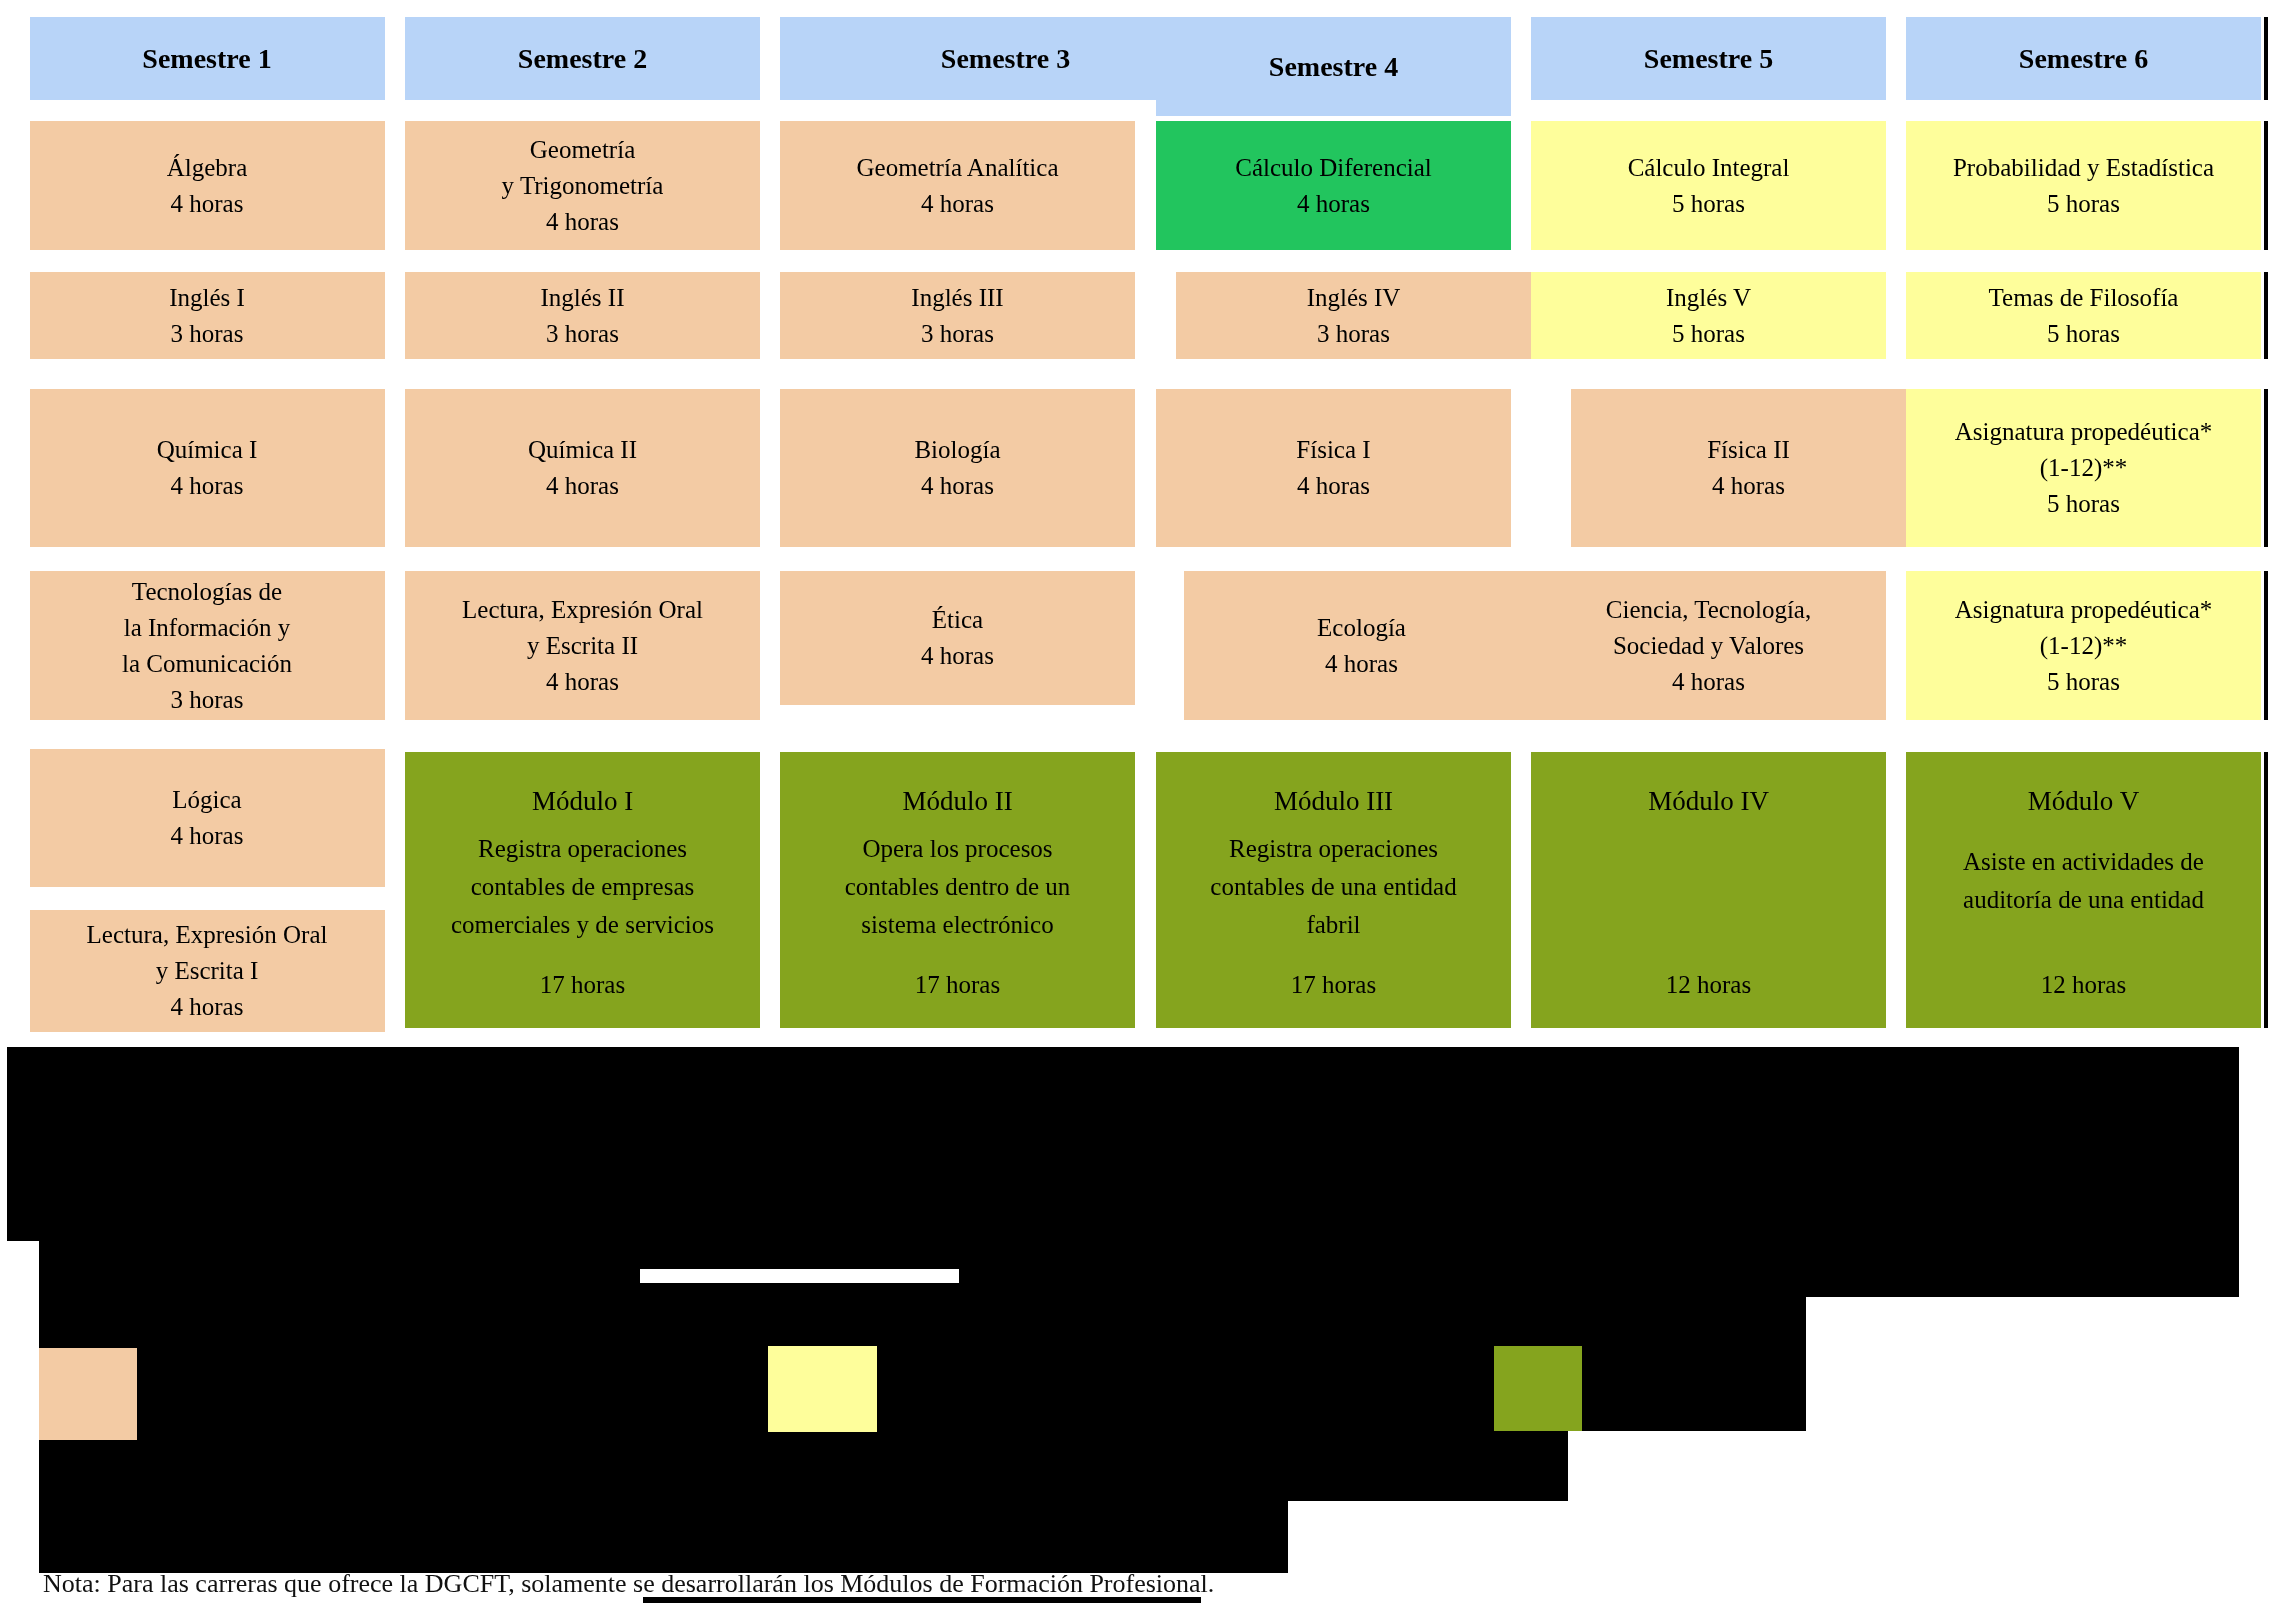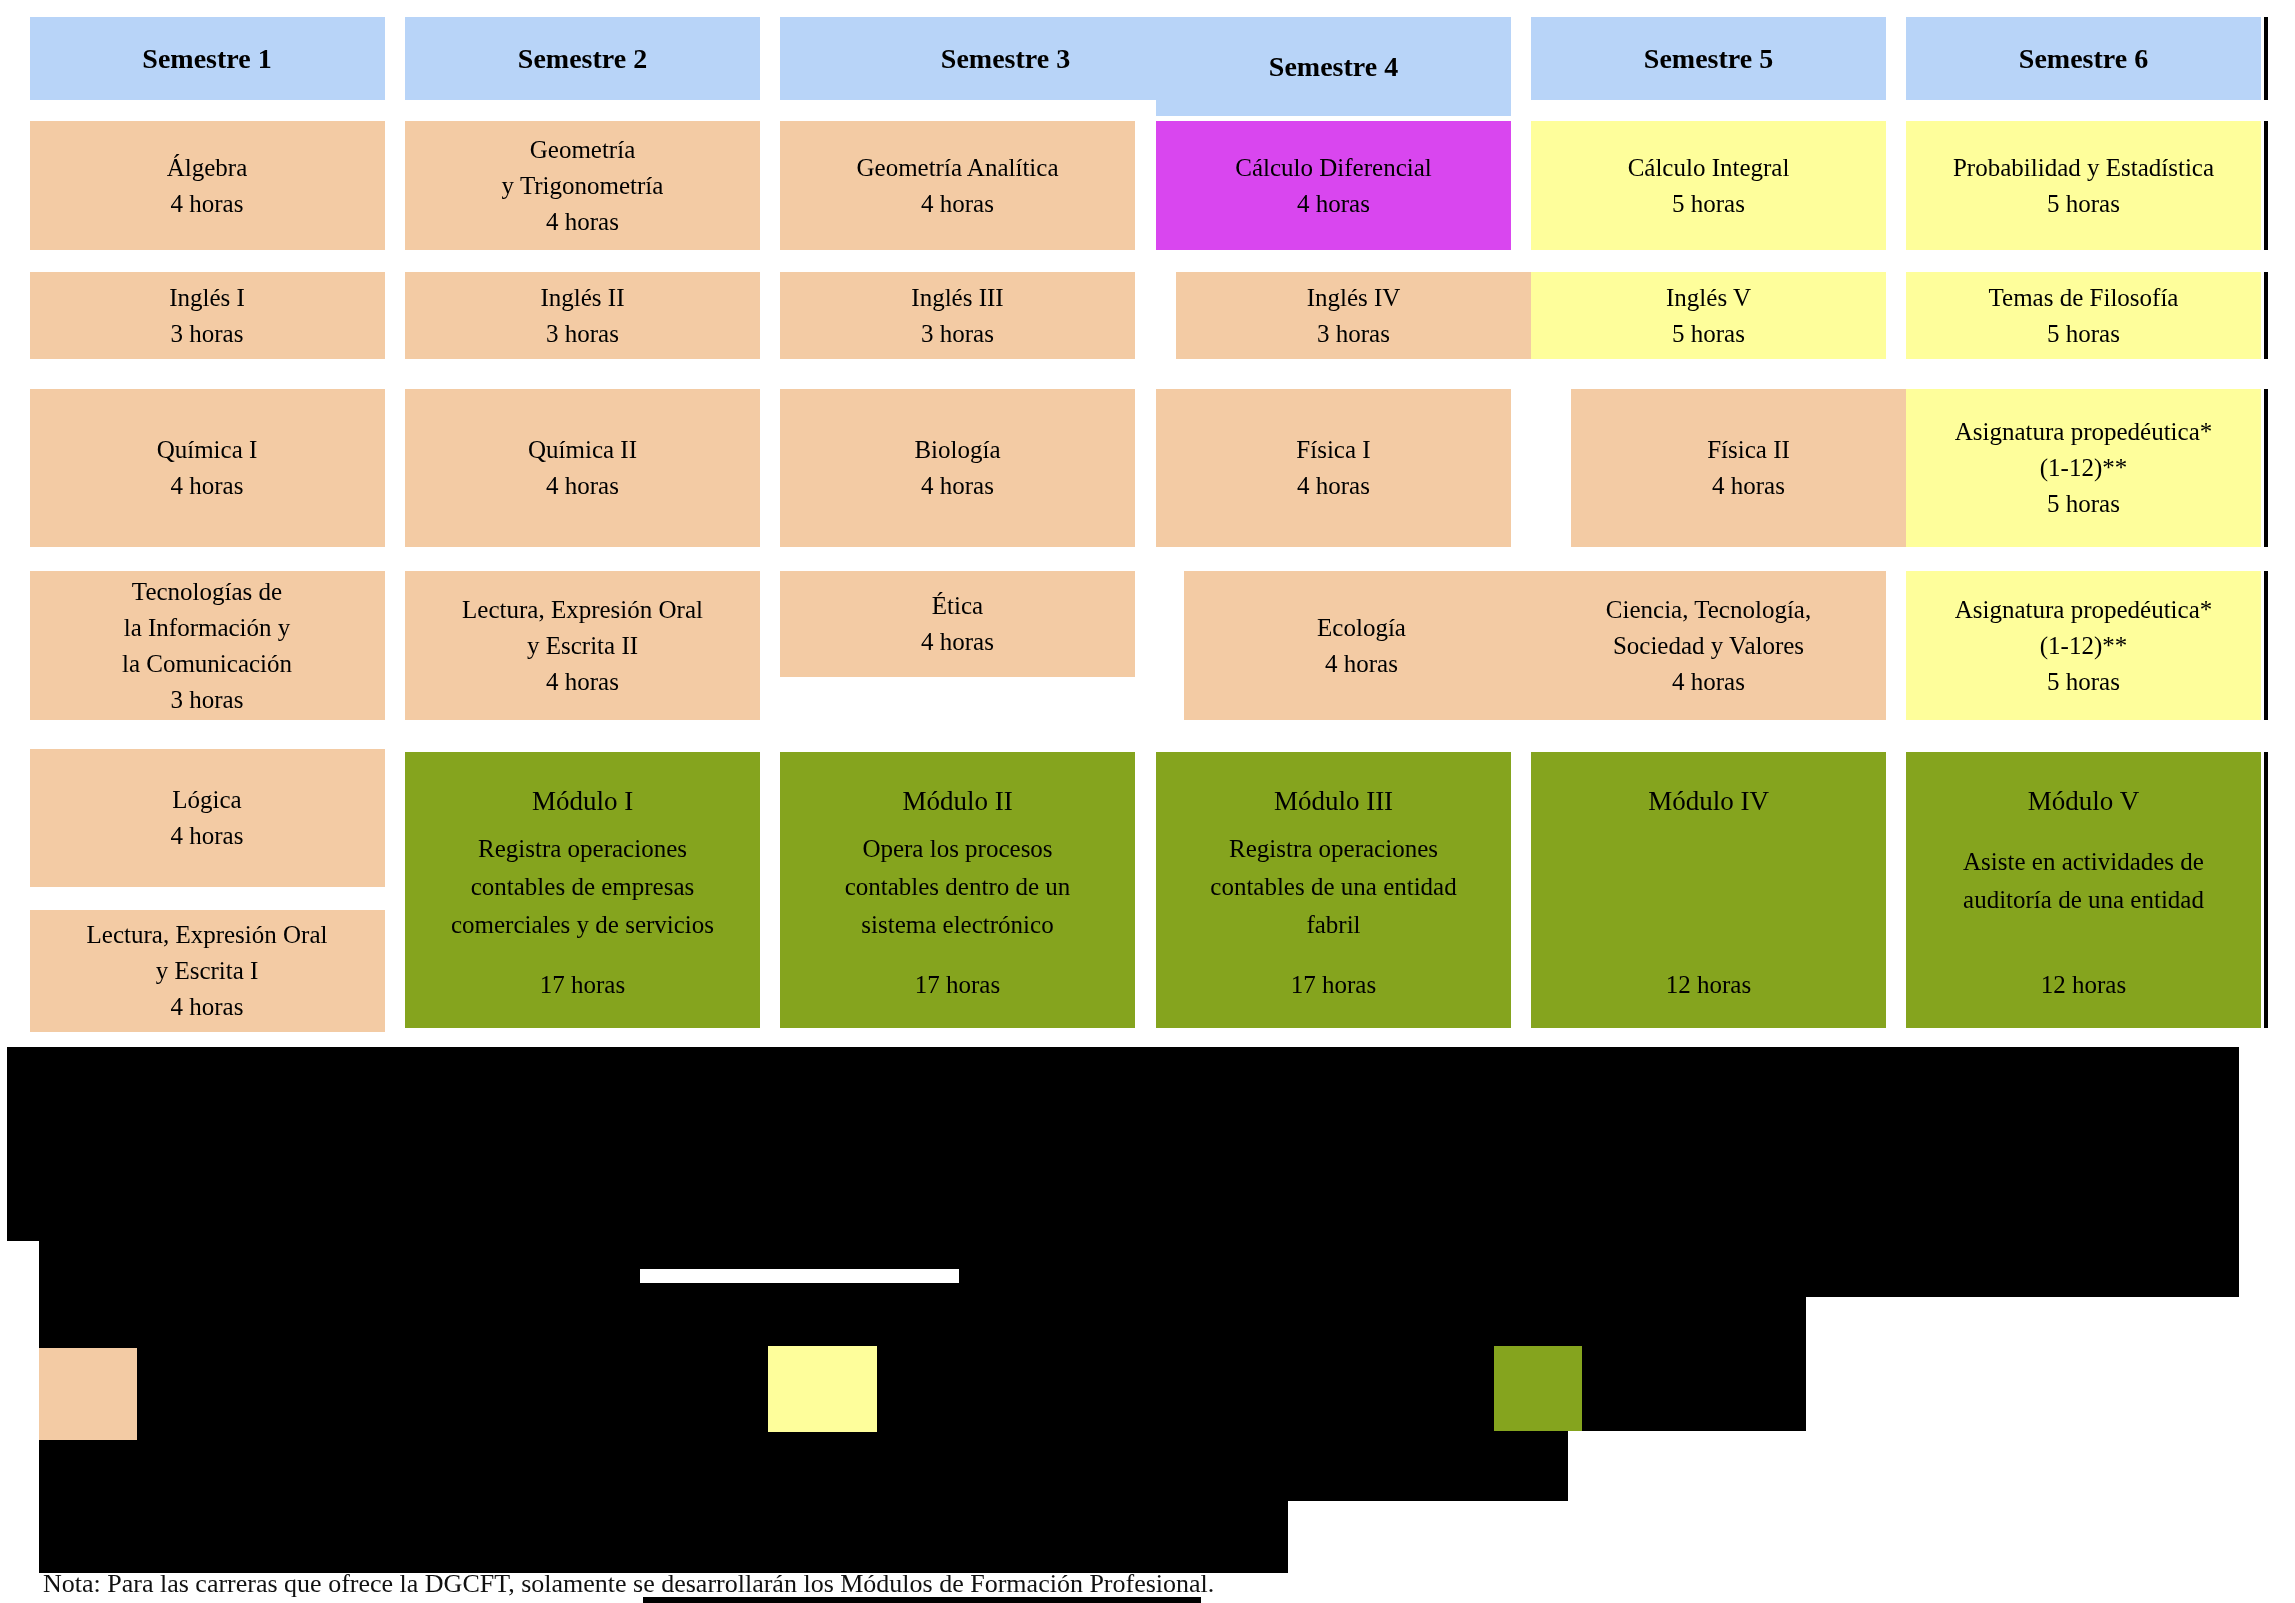--- a/index.html
+++ b/index.html
@@ -110,35 +110,35 @@
         <div>4 horas</div>
       </div>
       <div class="cell" style="left: 780px; top: 272px; width: 355px; height: 87px; background: rgb(243, 203, 164);">
         <div>Inglés III</div>
         <div>3 horas</div>
       </div>
       <div class="cell" style="left: 780px; top: 389px; width: 355px; height: 158px; background: rgb(243, 203, 164);">
         <div>Biología</div>
         <div>4 horas</div>
       </div>
-      <div class="cell" style="left: 780px; top: 571px; width: 355px; height: 106px; background: rgb(243, 203, 164);">
+      <div class="cell" style="left: 780px; top: 571px; width: 355px; height: 134px; background: rgb(243, 203, 164);">
         <div>Ética</div>
         <div>4 horas</div>
       </div>
       <div class="module" style="left: 780px; top: 752px; width: 355px; height: 276px; background: rgb(133, 164, 30);">
         <div class="mtitle">Módulo II</div>
         <div class="mlines">
           <div>Opera los procesos</div>
           <div>contables dentro de un</div>
           <div>sistema electrónico</div>
         </div>
         <div class="mhours">17 horas</div>
       </div>
       <div class="hdr" style="left: 1156px; top: 17.4px; width: 355px; height: 99px; background: rgb(184, 212, 248);">Semestre 4</div>
-      <div class="cell" style="left: 1156px; top: 121px; width: 355px; height: 129px; background: #d946ef;">
+      <div class="cell" style="left: 1156px; top: 121px; width: 355px; height: 129px; background: #22c55e;">
         <div>Cálculo Diferencial</div>
         <div>4 horas</div>
       </div>
       <div class="cell" style="left: 1156px; top: 272px; width: 355px; height: 87px; background: rgb(243, 203, 164); margin-left: 20px;">
         <div>Inglés IV</div>
         <div>3 horas</div>
       </div>
       <div class="cell" style="left: 1156px; top: 389px; width: 355px; height: 158px; background: rgb(243, 203, 164);">
         <div>Física I</div>
         <div>4 horas</div>

